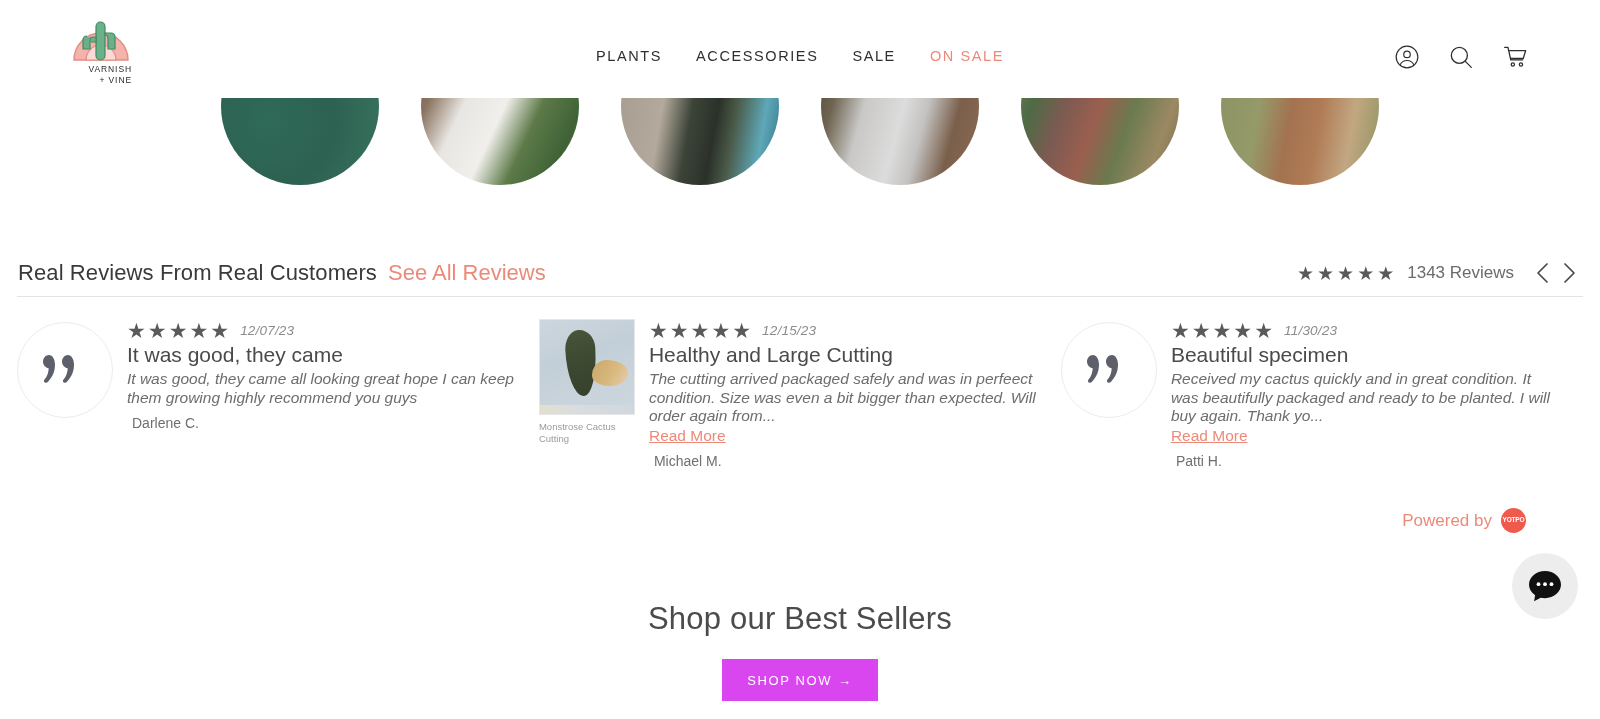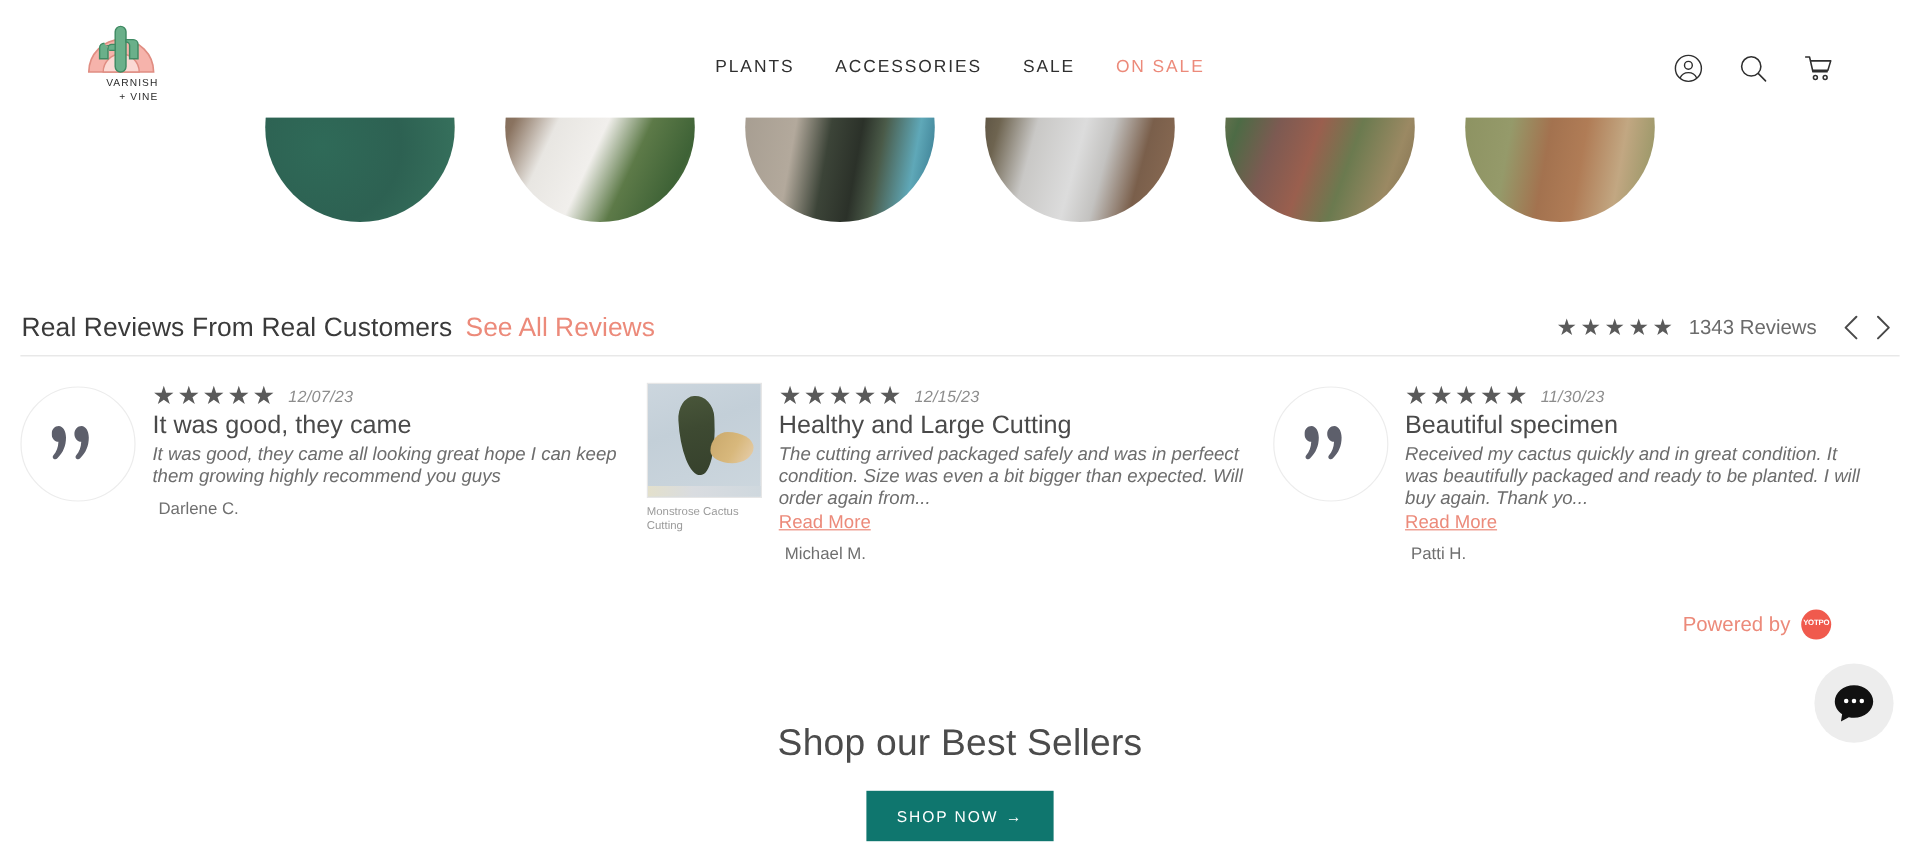--- a/index.html
+++ b/index.html
@@ -322,21 +322,21 @@
     letter-spacing: 0.2px;
   }
   .shop-now-btn {
     margin-top: 22px;
     display: inline-flex;
     align-items: center;
     justify-content: center;
     gap: 6px;
     width: 156px;
     height: 42px;
-    background: #0f766e;
+    background: #d946ef;
     color: #ffffff;
     font-size: 13px;
     letter-spacing: 1.6px;
     border: none;
     cursor: pointer;
     font-family: "Liberation Sans", sans-serif;
   }
 
   
   .chat-widget {

